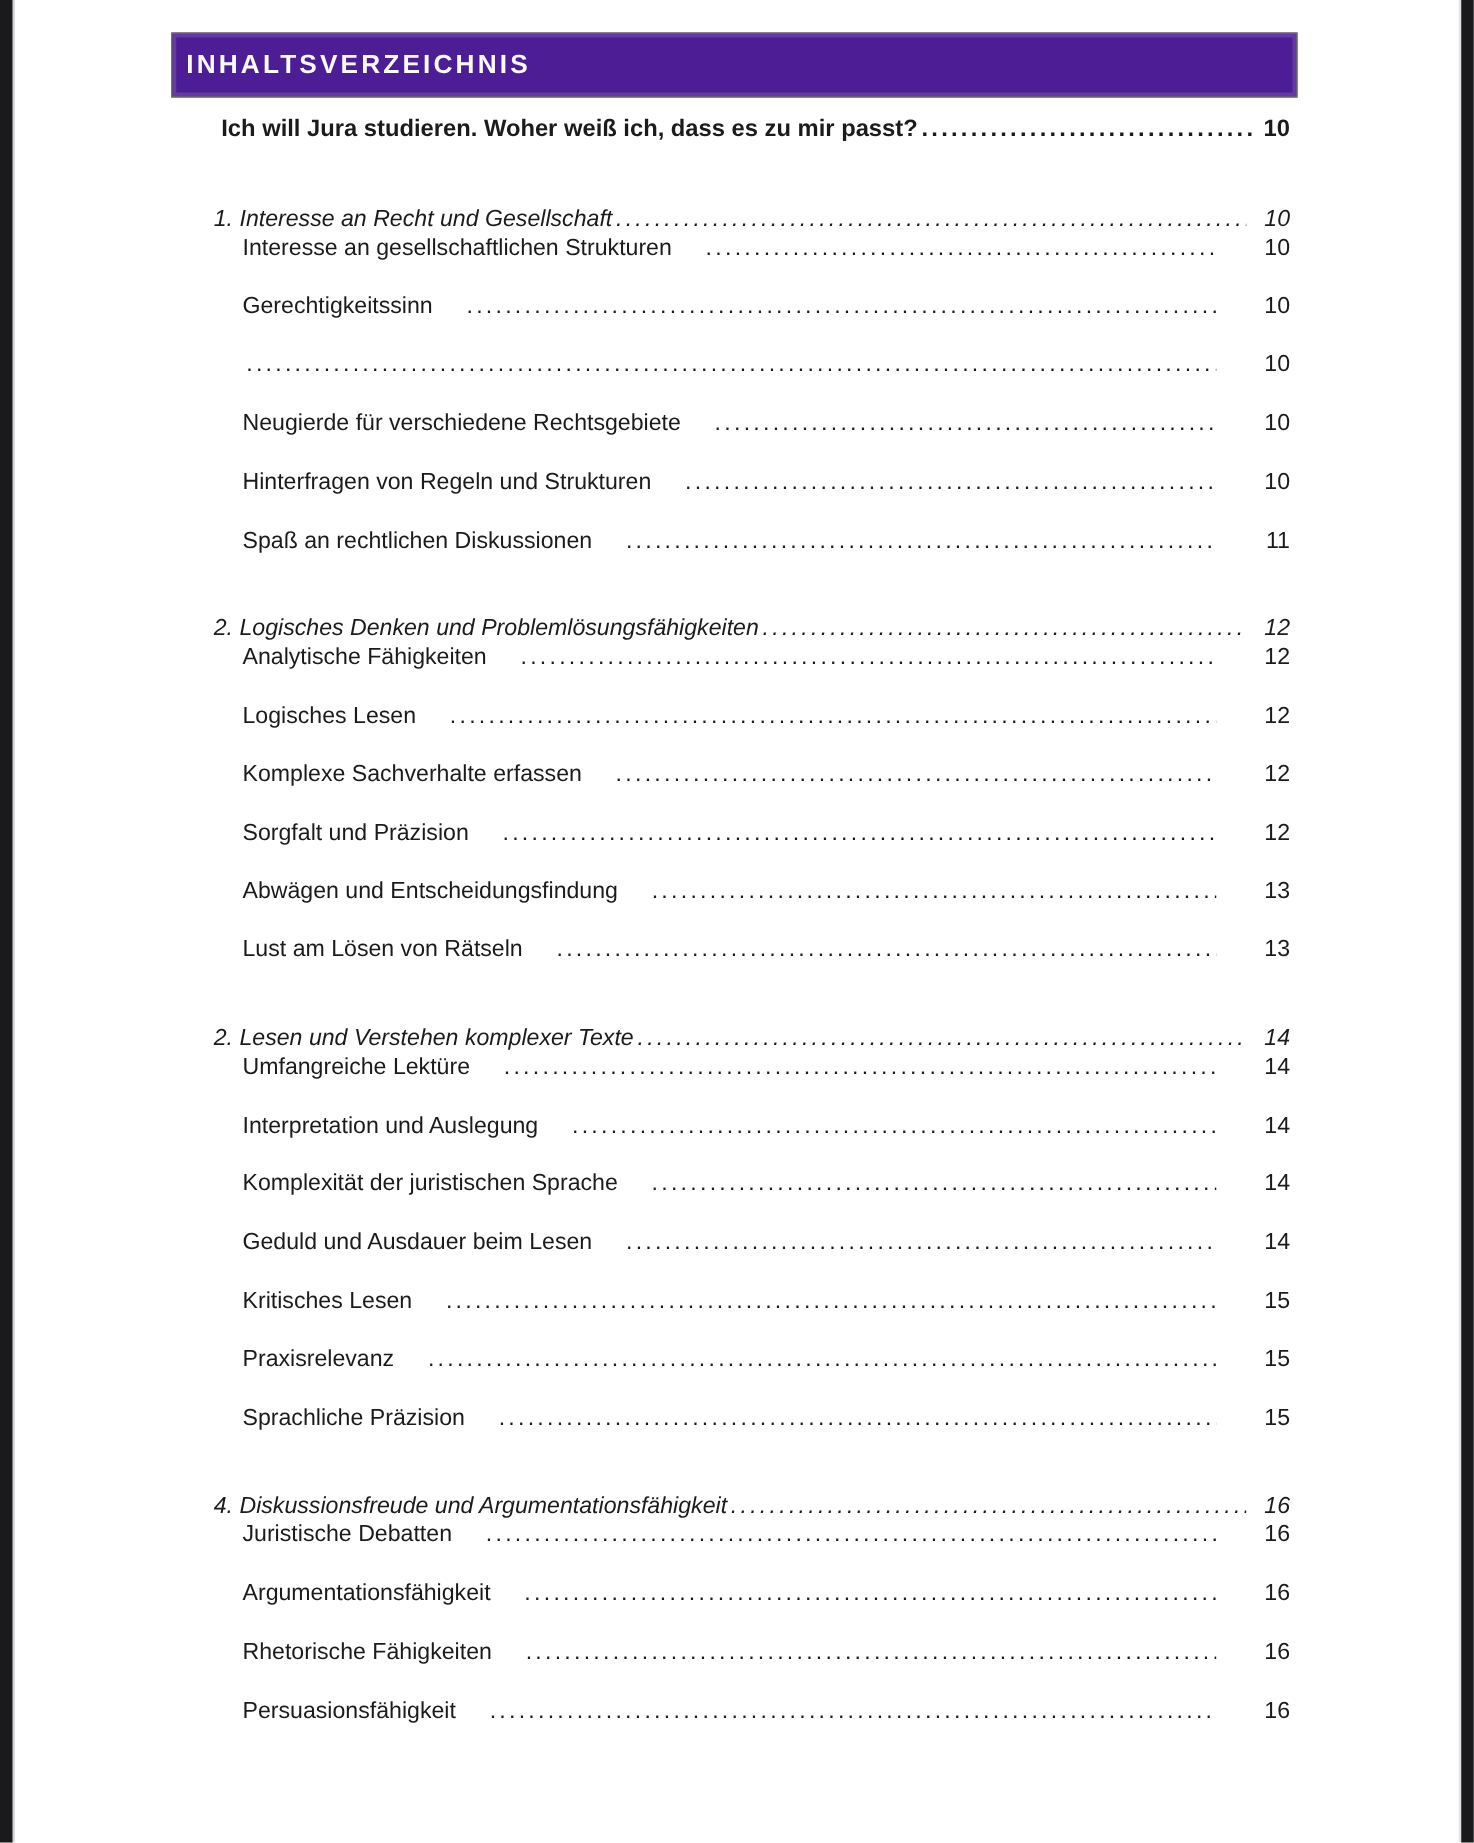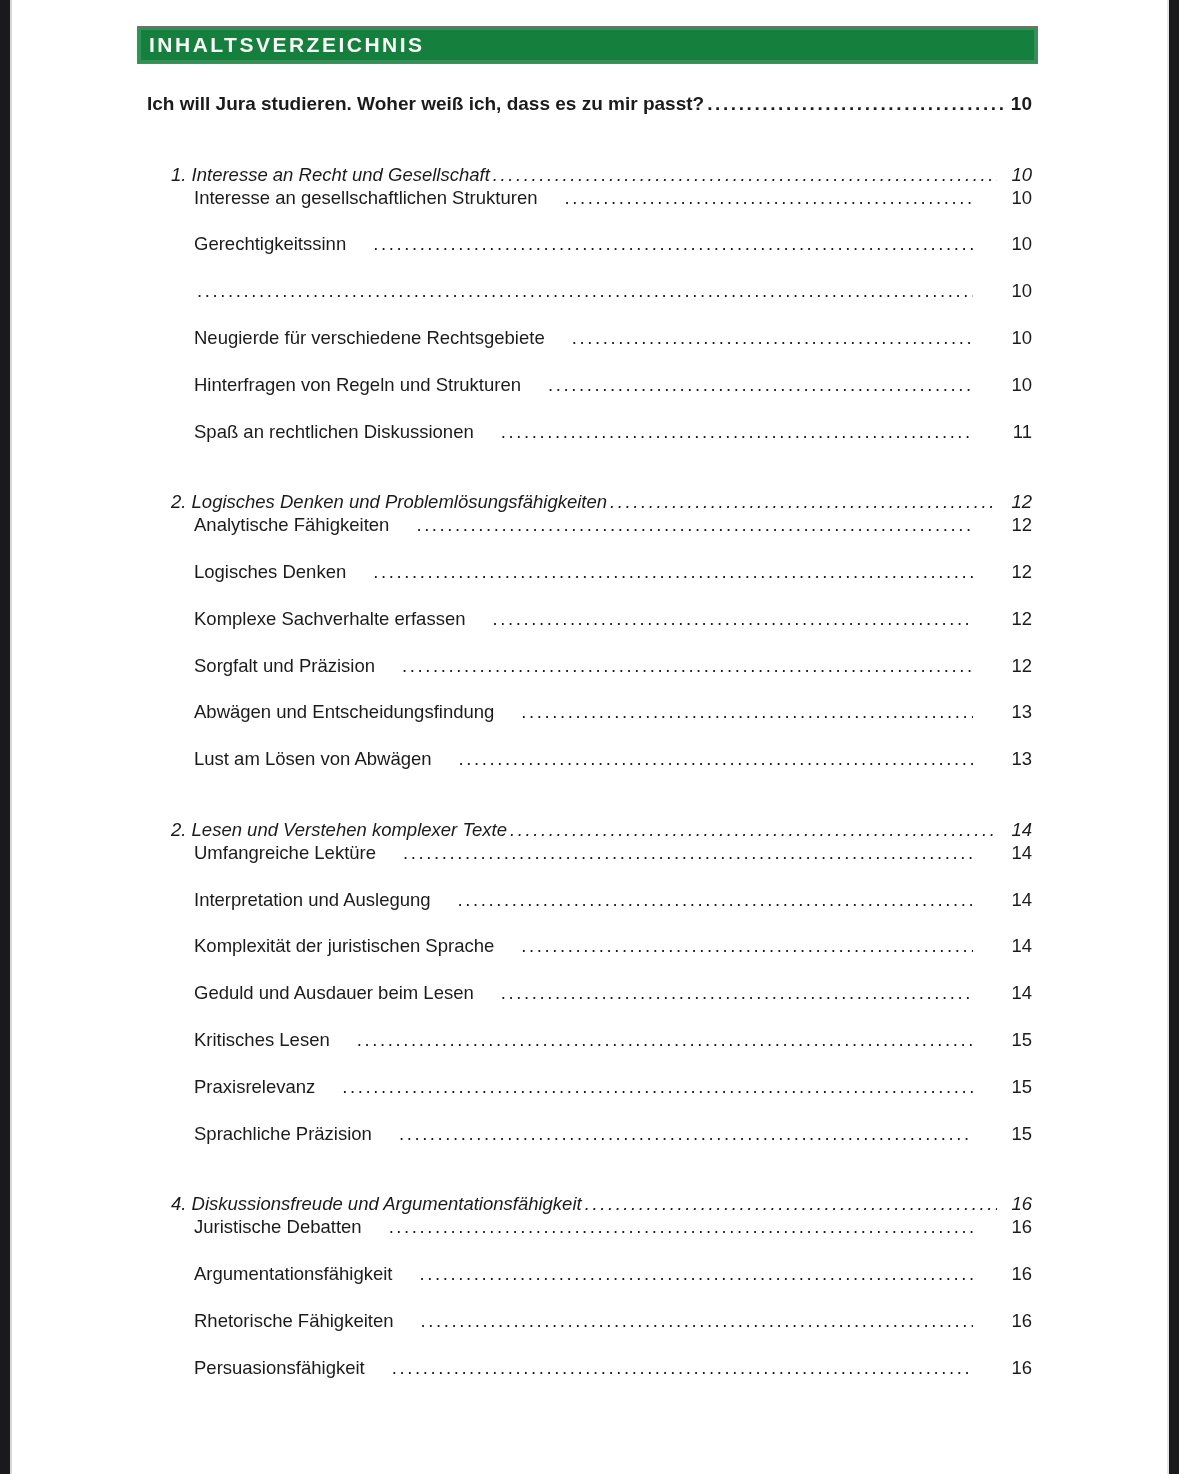--- a/index.html
+++ b/index.html
@@ -12,40 +12,40 @@
     overflow:hidden;
   }
   
   .edge{position:absolute;top:0;bottom:0;width:10px;background:#1a1a1d;z-index:9;}
   .edge.left{left:0;box-shadow:2px 0 0 #d7d7d7;}
   .edge.right{right:0;box-shadow:-2px 0 0 #e4e4e4;}
 
   .page{position:absolute;inset:0;background:#ffffff;}
 
   .header-bar{
-    position:absolute;left:137px;top:26px;width:901px;height:38px;
+    position:absolute;left:137px;top:26px;width:901px;height:52px;
     box-sizing:border-box;
-    background:#15803d;
+    background:#4c1d95;
     border:1px solid #72726b;
     box-shadow:inset 0 0 0 3px rgba(255,255,255,0.13);
     display:flex;align-items:center;
     padding-left:11px;
   }
   .header-bar .title{
     color:#f9f9f6;font-weight:bold;font-size:21px;letter-spacing:2.5px;
   }
 
   .toc{position:absolute;left:147px;top:92px;width:885px;}
   .toc-row{
     display:flex;align-items:baseline;
     height:46.8px;
     font-size:18.5px;line-height:23px;
     cursor:pointer;
   }
-  .toc-row.bold{font-weight:bold;font-size:19px;}
+  .toc-row.bold{font-weight:bold;font-size:19px;margin-left:30px;}
   .toc-row.italic{font-style:italic;}
   .toc-row.lvl2{padding-left:24px;align-items:flex-end;}
   .toc-row.lvl3{padding-left:47px;gap:24px;}
   .toc-label{white-space:nowrap;flex:none;}
   .toc-leader{
     flex:1;overflow:hidden;white-space:nowrap;
     margin-left:3px;margin-right:3px;
   }
   .toc-leader::after{
     content:"..................................................................................................................................................................................................";
@@ -116,41 +116,41 @@
       <span class="toc-label">2. Logisches Denken und Problemlösungsfähigkeiten</span>
       <span class="toc-leader"></span>
       <span class="toc-page">12</span>
     </div>
       <div class="toc-row lvl3">
       <span class="toc-label">Analytische Fähigkeiten</span>
       <span class="toc-leader"></span>
       <span class="toc-page">12</span>
     </div>
       <div class="toc-row lvl3">
-      <span class="toc-label">Logisches Denken</span>
+      <span class="toc-label">Logisches Lesen</span>
       <span class="toc-leader"></span>
       <span class="toc-page">12</span>
     </div>
       <div class="toc-row lvl3">
       <span class="toc-label">Komplexe Sachverhalte erfassen</span>
       <span class="toc-leader"></span>
       <span class="toc-page">12</span>
     </div>
       <div class="toc-row lvl3">
       <span class="toc-label">Sorgfalt und Präzision</span>
       <span class="toc-leader"></span>
       <span class="toc-page">12</span>
     </div>
       <div class="toc-row lvl3">
       <span class="toc-label">Abwägen und Entscheidungsfindung</span>
       <span class="toc-leader"></span>
       <span class="toc-page">13</span>
     </div>
       <div class="toc-row lvl3">
-      <span class="toc-label">Lust am Lösen von Abwägen</span>
+      <span class="toc-label">Lust am Lösen von Rätseln</span>
       <span class="toc-leader"></span>
       <span class="toc-page">13</span>
     </div>
       <div class="toc-row lvl2 italic">
       <span class="toc-label">2. Lesen und Verstehen komplexer Texte</span>
       <span class="toc-leader"></span>
       <span class="toc-page">14</span>
     </div>
       <div class="toc-row lvl3">
       <span class="toc-label">Umfangreiche Lektüre</span>

